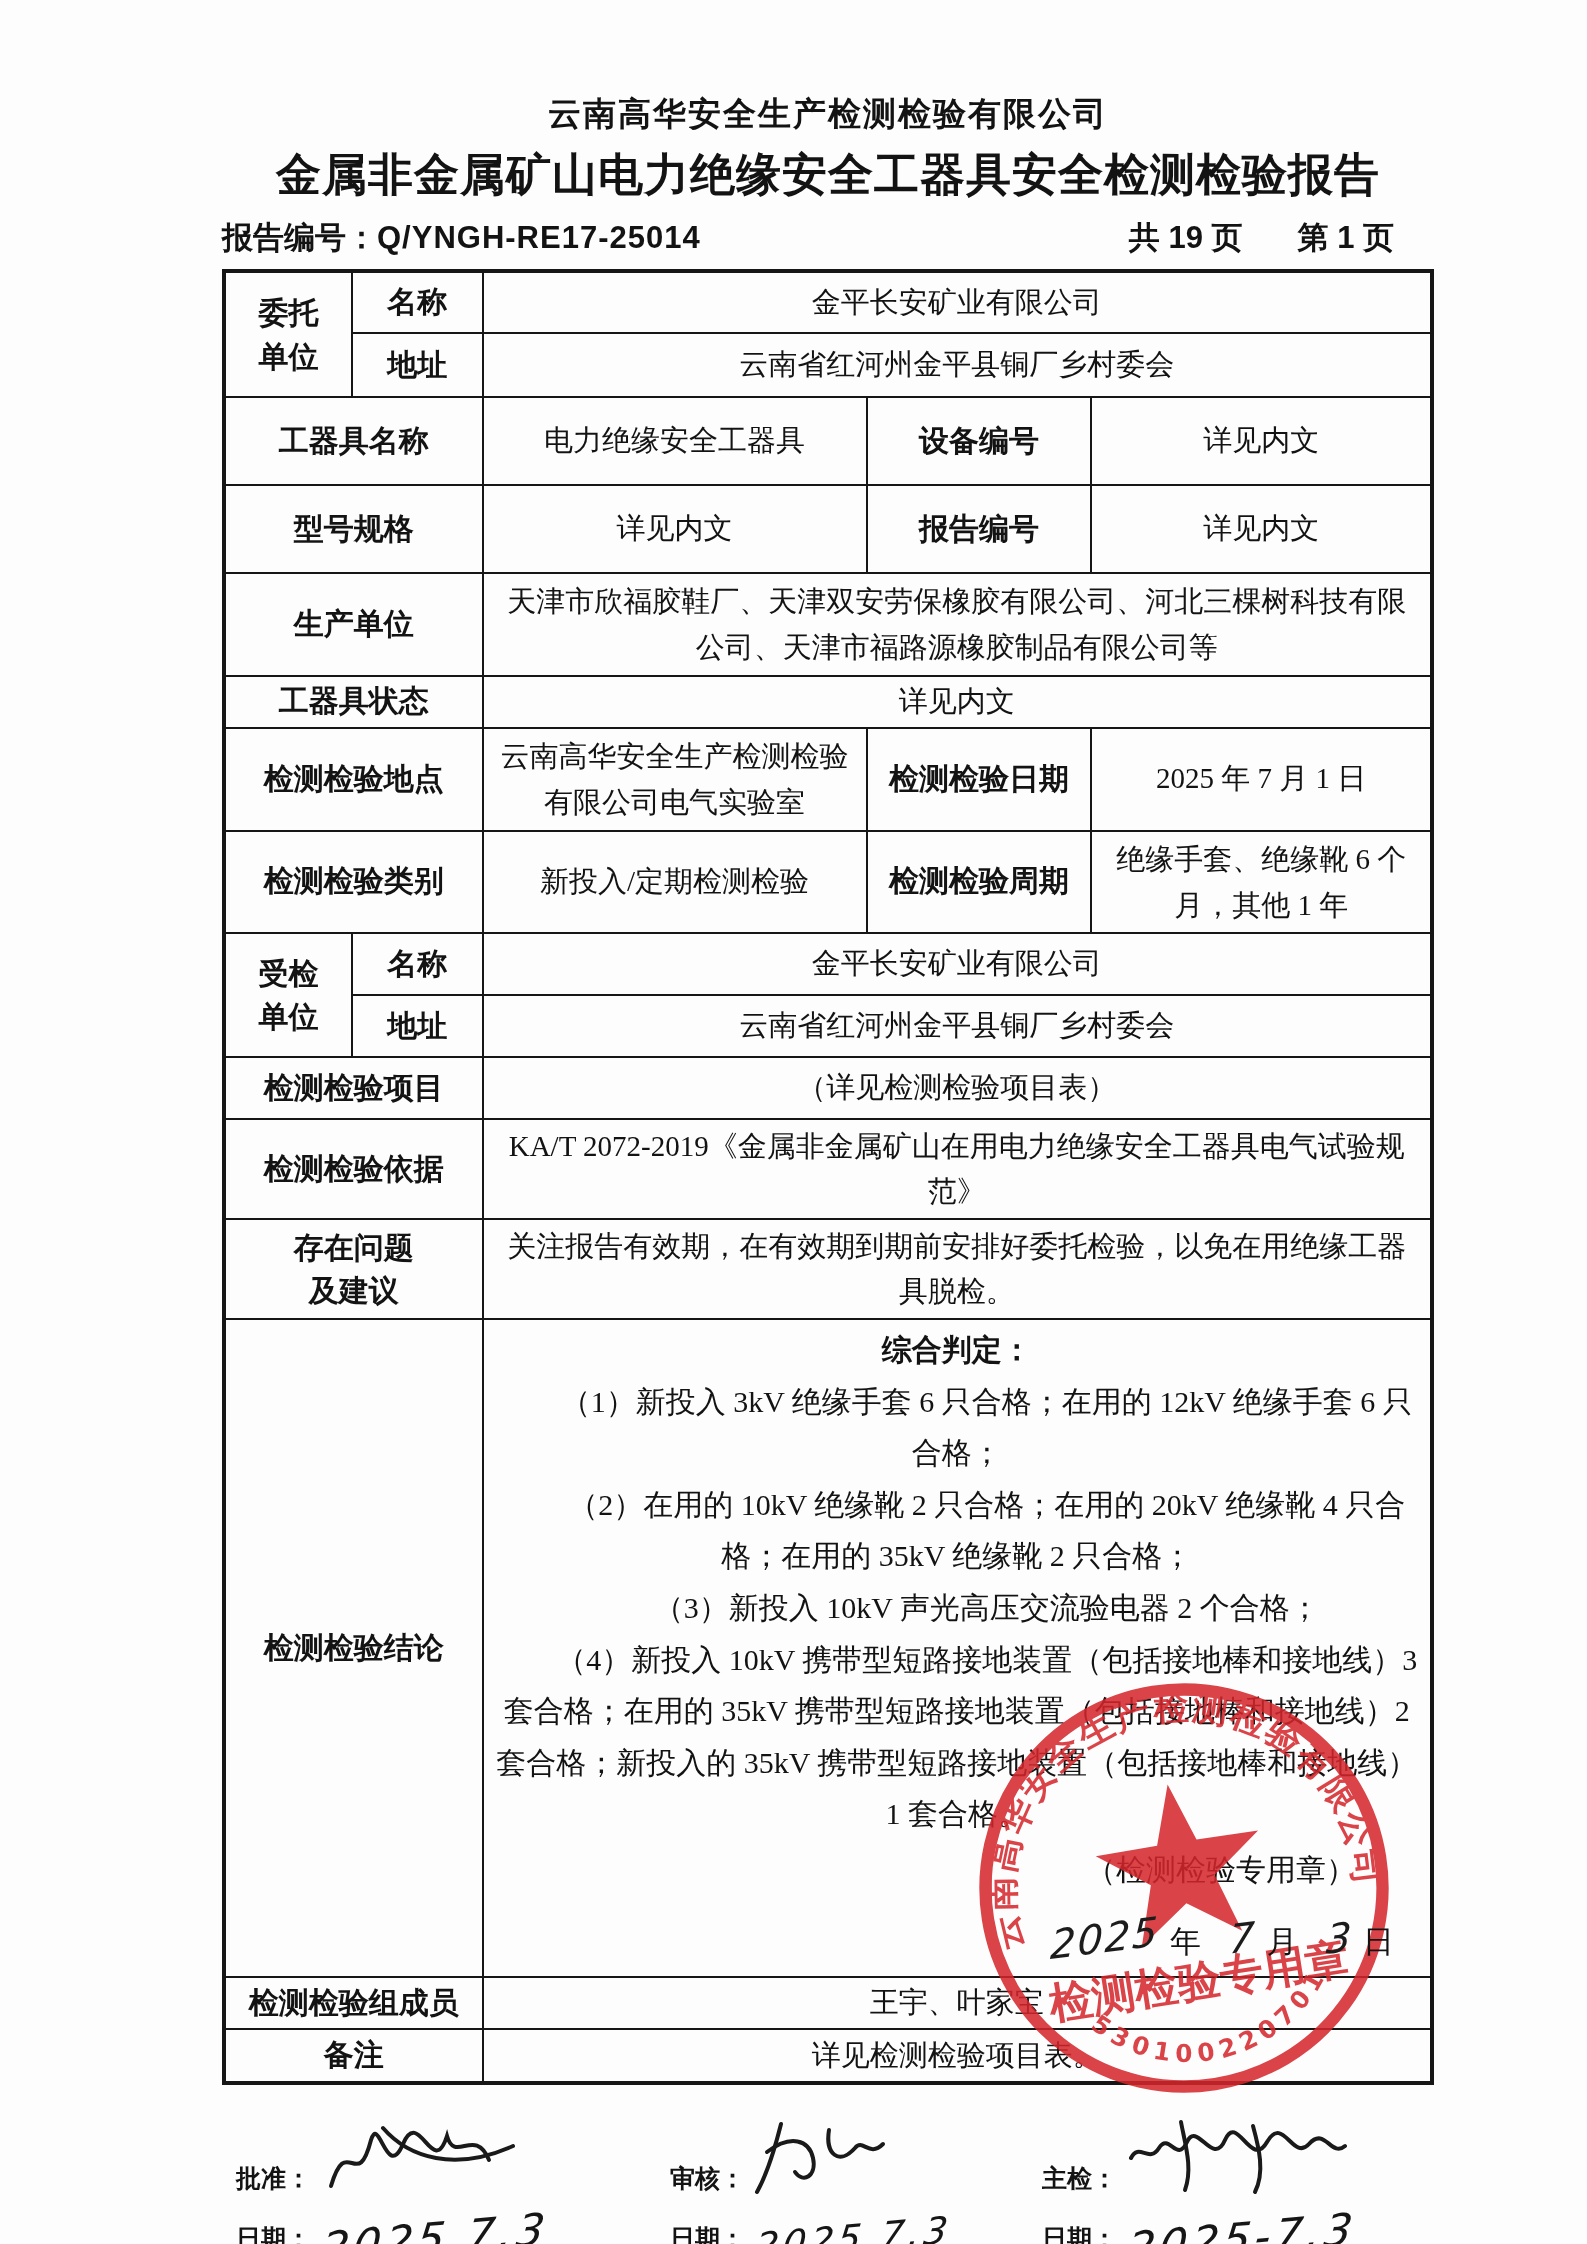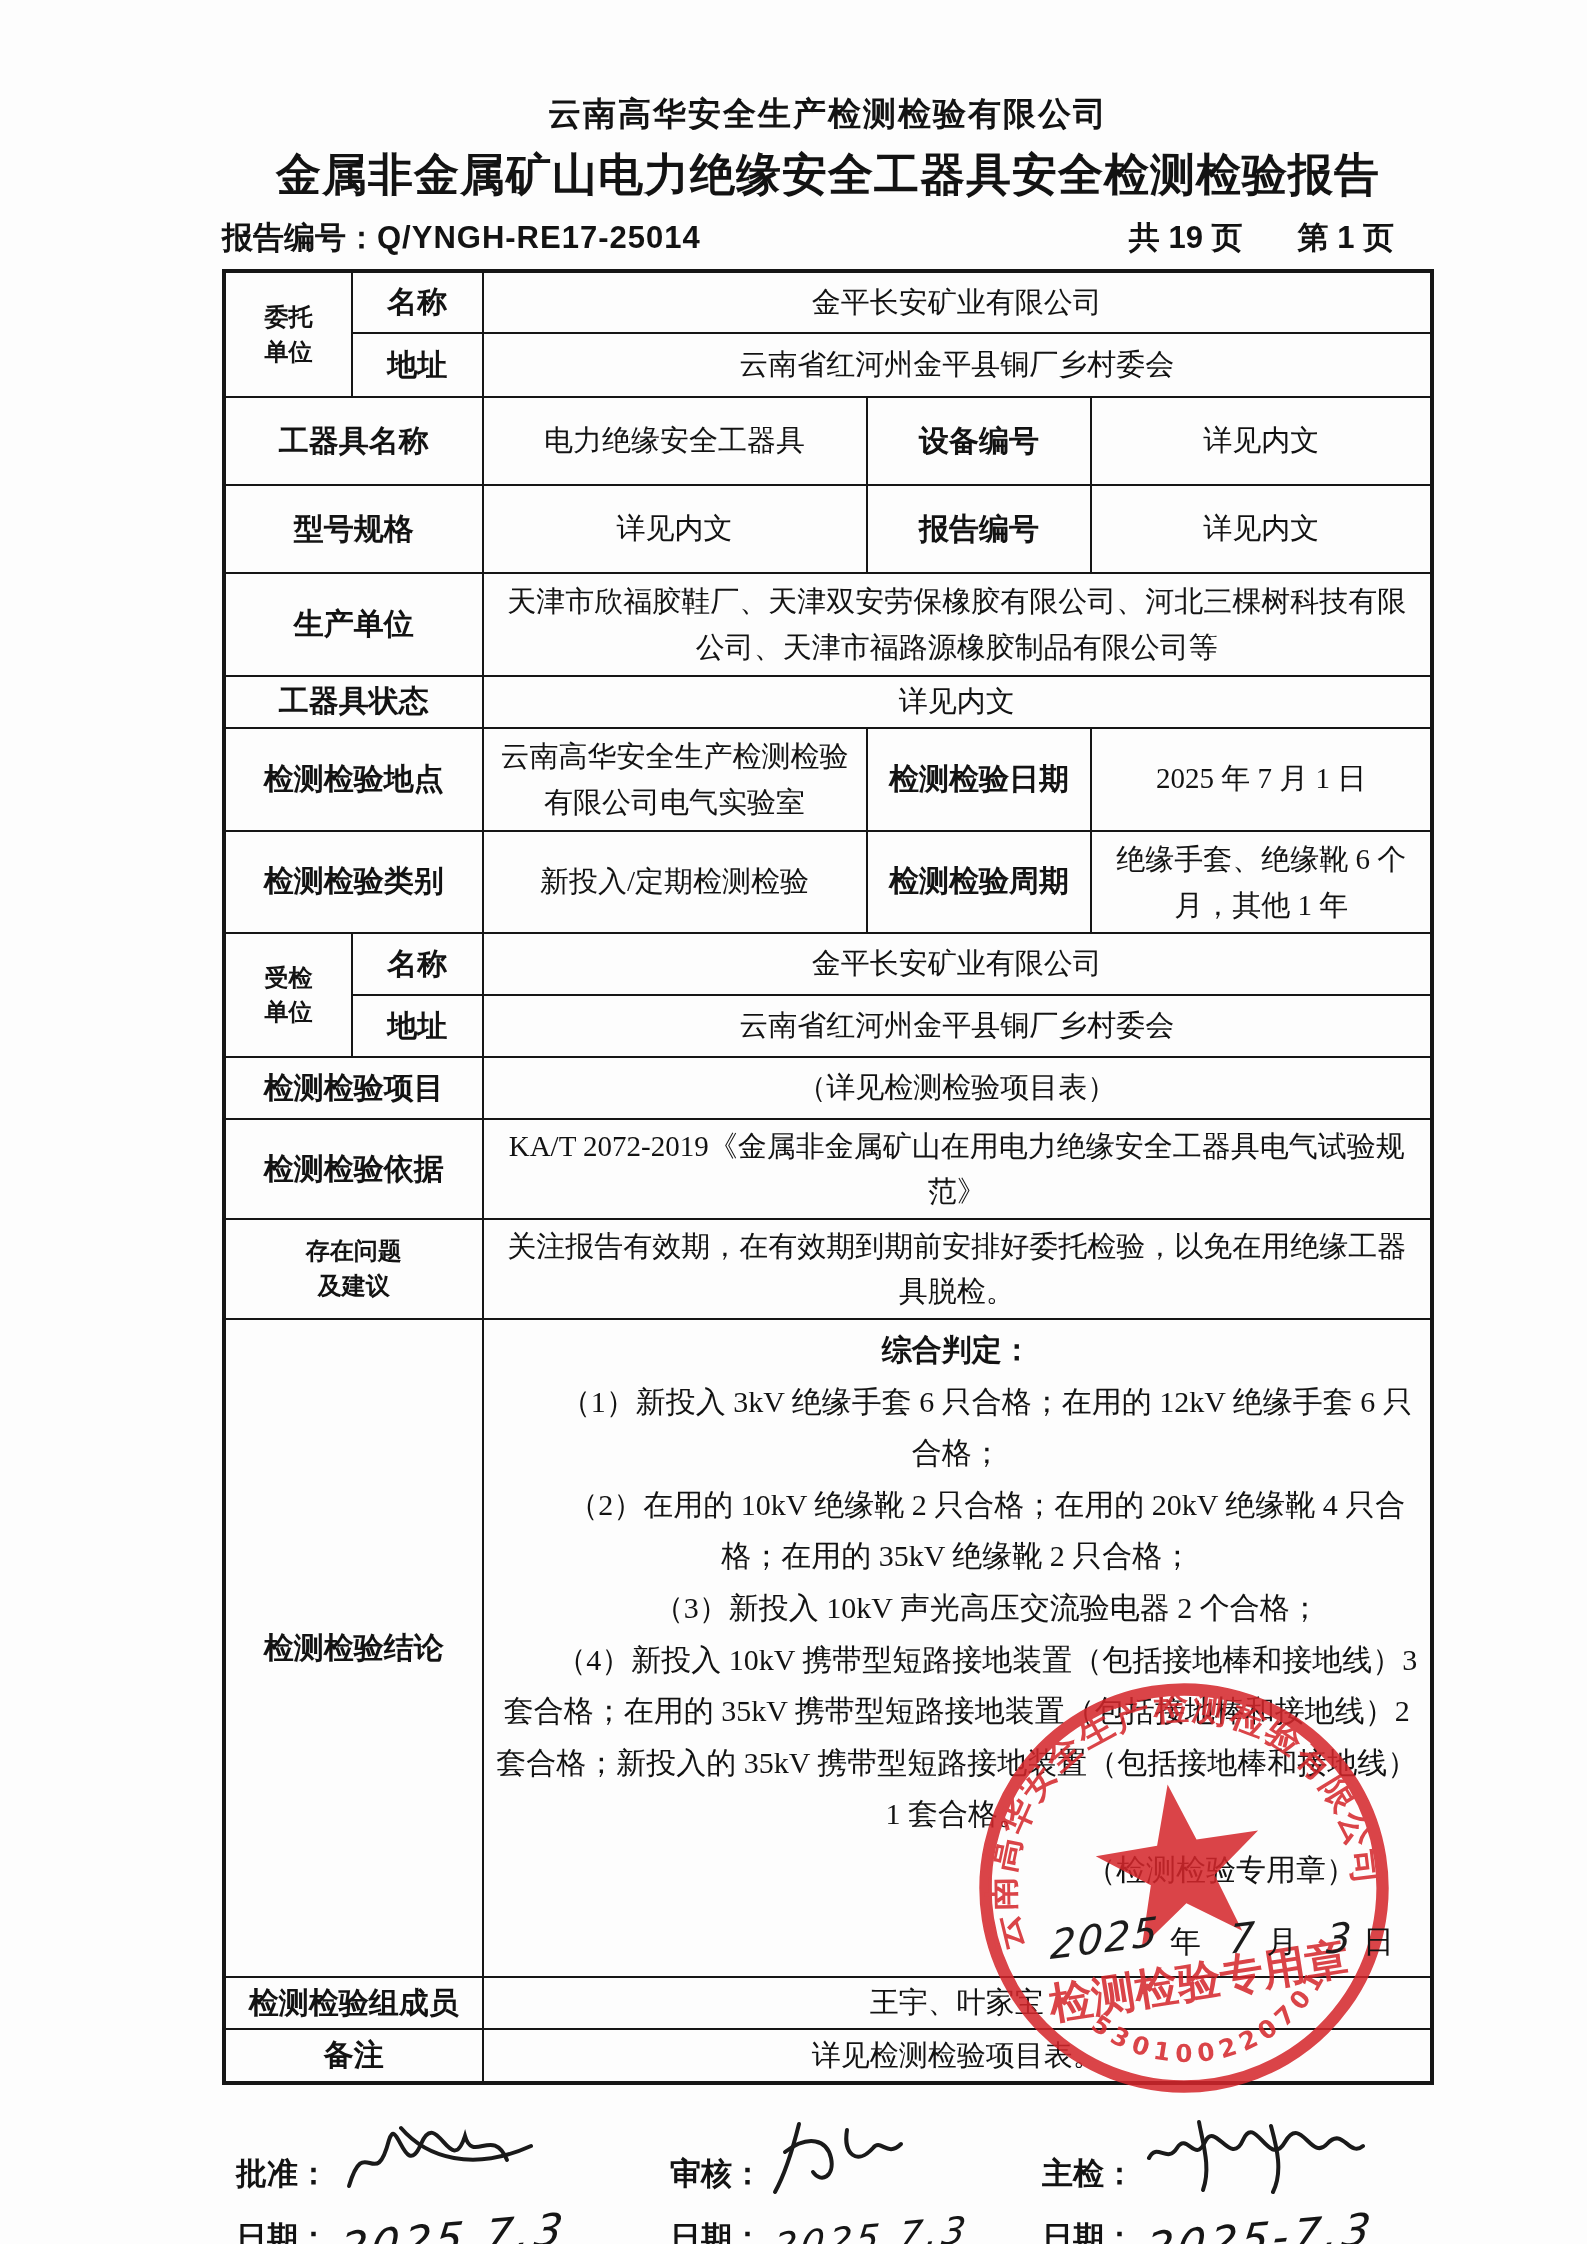--- a/index.html
+++ b/index.html
@@ -31,21 +31,21 @@
     border: 4px solid #161616;
     font-size: 29px;
   }
   table.report td {
     border: 2px solid #161616;
     text-align: center; vertical-align: middle;
     padding: 4px 10px;
     overflow: visible;
   }
   td.lbl { font-family: "Liberation Sans","DejaVu Sans",sans-serif; font-weight: 700; font-size: 30px; }
-  td.grp { font-family: Liberation Sans, sans-serif; font-weight: 700; font-size: 24px; white-space: pre-line; line-height: 1.45; }
+  td.grp { font-family: Liberation Sans, sans-serif; font-weight: 700; font-size: 30px; white-space: pre-line; line-height: 1.45; }
   td.val { }
   td.left-cell { text-align: left; padding: 8px 18px; line-height: 1.55; }
   tr.r-62 { height: 62px; } tr.r-64 { height: 64px; } tr.r-68 { height: 88px; }
   tr.r-96 { height: 96px; } tr.r-60 { height: 52px; } tr.r-100 { height: 100px; }
   tr.r-88 { height: 88px; } tr.r-52 { height: 52px; } tr.r-54 { height: 54px; }
 
   td.conclusion-cell {
     position: relative;
     vertical-align: top; text-align: left;
     padding: 16px 22px 8px 22px;
@@ -77,21 +77,21 @@
   .footer {
     display: flex; margin-top: 26px; width: 100%;
     font-family: "Liberation Sans","DejaVu Sans",sans-serif;
   }
   .sig-col { display: flex; flex-direction: column; }
   .sig-col.c1 { width: 448px; padding-left: 14px; }
   .sig-col.c2 { width: 372px; }
   .sig-col.c3 { width: 390px; }
   .sig-row { display: flex; align-items: flex-end; height: 84px; }
   .sig-row.date-row { height: 86px; align-items: center; }
-  .sig-label { font-weight: 700; font-size: 31px; white-space: nowrap; }
+  .sig-label { font-weight: 700; font-size: 25px; white-space: nowrap; }
   .sig-scribble { margin-left: 6px; margin-bottom: -14px; }
   .hw-date {
     display: inline-block; margin-left: 10px;
     font-family: "DejaVu Sans","Liberation Sans",sans-serif;
     font-style: italic; color: #161616;
     transform: rotate(-5deg) skewX(-12deg);
     letter-spacing: 4px;
   }
   .hw-date.big { font-size: 44px; }
   .hw-date.mid { font-size: 37px; }

